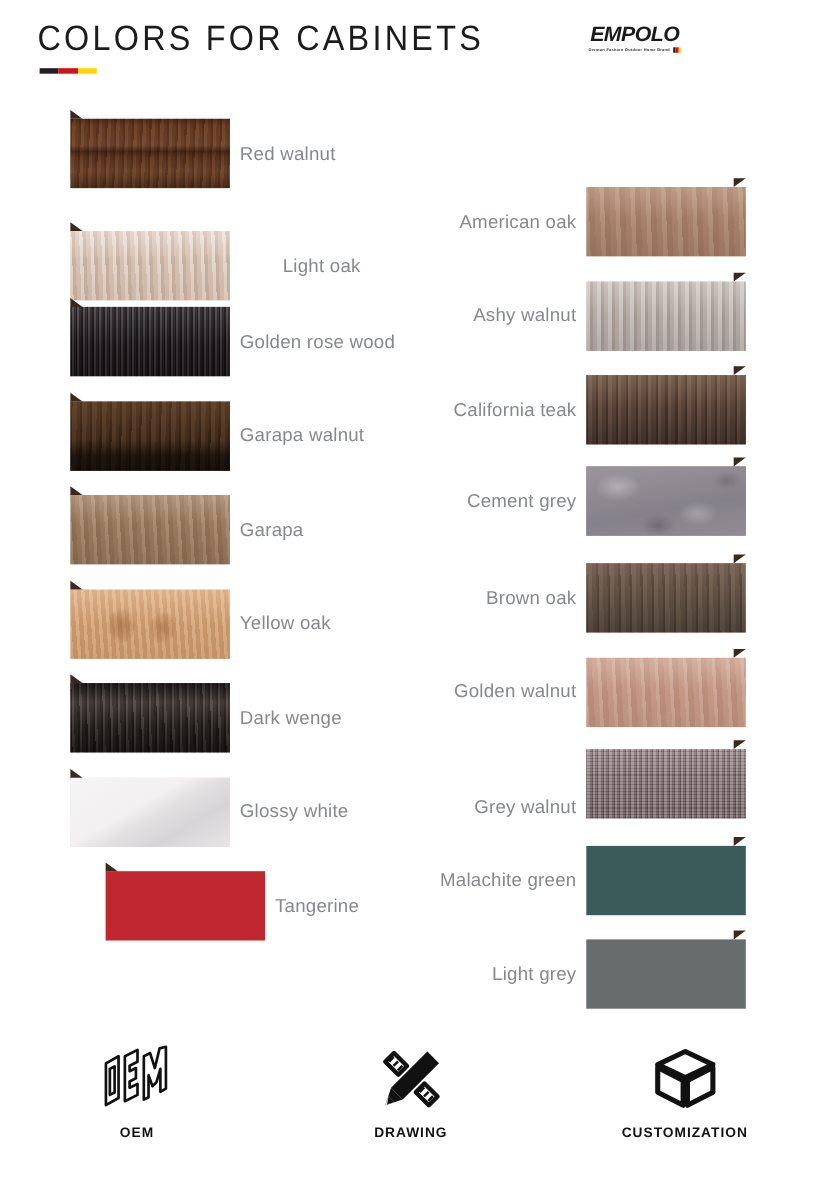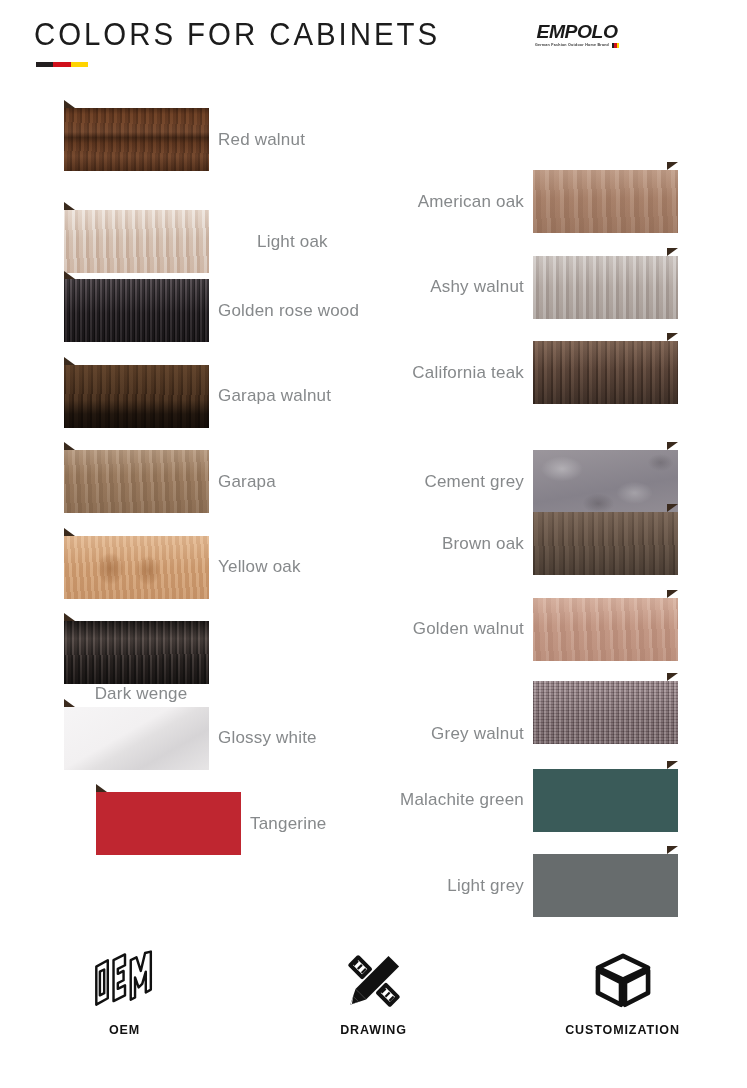--- a/index.html
+++ b/index.html
@@ -319,21 +319,21 @@
           <div class="fold"></div>
         </div>
         <div class="swatch-label">Garapa</div>
       </div>
       <div class="swatch-row left" style="top: 535.5px;">
         <div class="swatch-chip tx-yellow-oak">
           <div class="fold"></div>
         </div>
         <div class="swatch-label">Yellow oak</div>
       </div>
-      <div class="swatch-row left" style="top: 621px; flex-direction: column;">
+      <div class="swatch-row left" style="top: 621px;">
         <div class="swatch-chip tx-dark-wenge">
           <div class="fold"></div>
         </div>
         <div class="swatch-label">Dark wenge</div>
       </div>
       <div class="swatch-row left" style="top: 706.5px;">
         <div class="swatch-chip tx-glossy-white">
           <div class="fold"></div>
         </div>
         <div class="swatch-label">Glossy white</div>
@@ -355,21 +355,21 @@
           <div class="fold"></div>
         </div>
         <div class="swatch-label">Ashy walnut</div>
       </div>
       <div class="swatch-row right" style="top: 341px;">
         <div class="swatch-chip tx-california-teak">
           <div class="fold"></div>
         </div>
         <div class="swatch-label">California teak</div>
       </div>
-      <div class="swatch-row right" style="top: 450px;">
+      <div class="swatch-row right" style="top: 424px;">
         <div class="swatch-chip tx-cement-grey">
           <div class="fold"></div>
         </div>
         <div class="swatch-label">Cement grey</div>
       </div>
       <div class="swatch-row right" style="top: 512px;">
         <div class="swatch-chip tx-brown-oak">
           <div class="fold"></div>
         </div>
         <div class="swatch-label">Brown oak</div>

